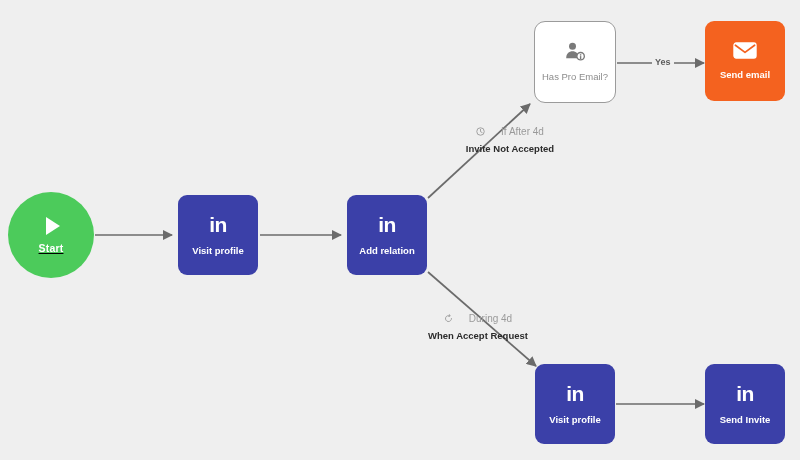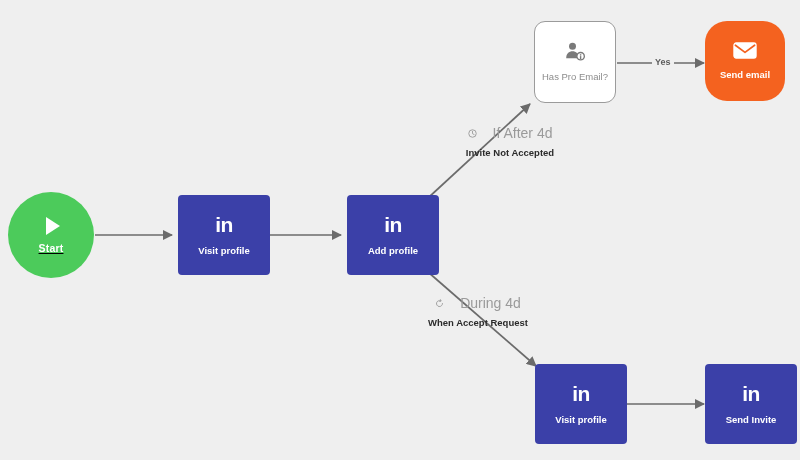--- a/index.html
+++ b/index.html
@@ -50,23 +50,23 @@
     margin-left: 4px;
   }
   .start-label {
     color: #ffffff;
     font-size: 10.5px;
     font-weight: bold;
     letter-spacing: .2px;
   }
   
   .node-li {
-    width: 92px;
+    width: 80px;
     height: 80px;
-    border-radius: 4px;
+    border-radius: 9px;
     background: #3b40a8;
     display: flex;
     flex-direction: column;
     align-items: center;
     justify-content: center;
   }
   .li-logo {
     color: #ffffff;
     font-size: 21px;
     font-weight: bold;
@@ -120,21 +120,21 @@
     line-height: 1.15;
   }
   
   .edge-label {
     position: absolute;
     text-align: center;
     white-space: nowrap;
   }
   .edge-cond {
     color: #9a9a9a;
-    font-size: 14px;
+    font-size: 10px;
     display: flex;
     align-items: center;
     justify-content: center;
     gap: 16px;
     line-height: 1.1;
   }
   .edge-title {
     color: #2b2b2b;
     font-size: 9.5px;
     font-weight: bold;
@@ -181,38 +181,38 @@
     <div class="start-label">Start</div>
   </div>
 
   <div class="node node-li" style="left:178px; top:195px;">
     <div class="li-logo">in</div>
     <div class="node-label">Visit profile</div>
   </div>
 
   <div class="node node-li" style="left:347px; top:195px;">
     <div class="li-logo">in</div>
-    <div class="node-label">Add profile</div>
+    <div class="node-label">Add relation</div>
   </div>
 
   <div class="node node-cond" style="left:534px; top:21px;">
     <div class="cond-icon">
       <svg width="22" height="20" viewBox="0 0 22 20" xmlns="http://www.w3.org/2000/svg">
         <circle cx="8.5" cy="4.2" r="3.5" fill="#7a7a7a"></circle>
         <path d="M2.2 16.2 C2.2 11.5 5.0 9.3 8.5 9.3 C12.0 9.3 14.8 11.5 14.8 16.2 Z" fill="#7a7a7a"></path>
         <circle cx="16.6" cy="14.2" r="4.4" fill="#7a7a7a"></circle>
         <circle cx="16.6" cy="14.2" r="3.0" fill="#ffffff"></circle>
         <rect x="15.9" y="12.2" width="1.4" height="1.4" fill="#7a7a7a"></rect>
         <rect x="15.9" y="14.1" width="1.4" height="3.0" fill="#7a7a7a"></rect>
       </svg>
     </div>
     <div class="cond-label">Has Pro Email?</div>
   </div>
 
-  <div class="node node-mail" style="left:705px; top:21px;border-radius:22px;">
+  <div class="node node-mail" style="left:705px; top:21px;">
     <div class="mail-icon">
       <svg width="24" height="17" viewBox="0 0 24 17" xmlns="http://www.w3.org/2000/svg">
         <rect x="1" y="1" width="22" height="15" rx="2.2" fill="#ffffff" stroke="#ffffff" stroke-width="1.4"></rect>
         <path d="M2.4 3.2 L12 10.4 L21.6 3.2" fill="none" stroke="#f4621f" stroke-width="1.7" stroke-linecap="round" stroke-linejoin="round"></path>
       </svg>
     </div>
     <div class="node-label">Send email</div>
   </div>
 
   <div class="node node-li" style="left:535px; top:364px;">
@@ -229,21 +229,21 @@
     <div class="edge-cond">
       <svg width="9" height="9" viewBox="0 0 12 12" xmlns="http://www.w3.org/2000/svg">
         <circle cx="6" cy="6" r="5" fill="none" stroke="#9a9a9a" stroke-width="1.2"></circle>
         <path d="M6 3.1 L6 6.2 L8.2 7.4" fill="none" stroke="#9a9a9a" stroke-width="1.2" stroke-linecap="round"></path>
       </svg>
       <span>If After 4d</span>
     </div>
     <div class="edge-title">Invite Not Accepted</div>
   </div>
 
-  <div class="edge-label" style="left:388px; top:296px; width:180px;">
+  <div class="edge-label" style="left:388px; top:313px; width:180px;">
     <div class="edge-cond">
       <svg width="9" height="9" viewBox="0 0 12 12" xmlns="http://www.w3.org/2000/svg">
         <path d="M10 6 A4 4 0 1 1 7.6 2.4" fill="none" stroke="#9a9a9a" stroke-width="1.2" stroke-linecap="round"></path>
         <path d="M7.3 0.9 L8.2 2.7 L6.3 3.2" fill="none" stroke="#9a9a9a" stroke-width="1.2" stroke-linecap="round" stroke-linejoin="round"></path>
       </svg>
       <span>During 4d</span>
     </div>
     <div class="edge-title">When Accept Request</div>
   </div>
 

